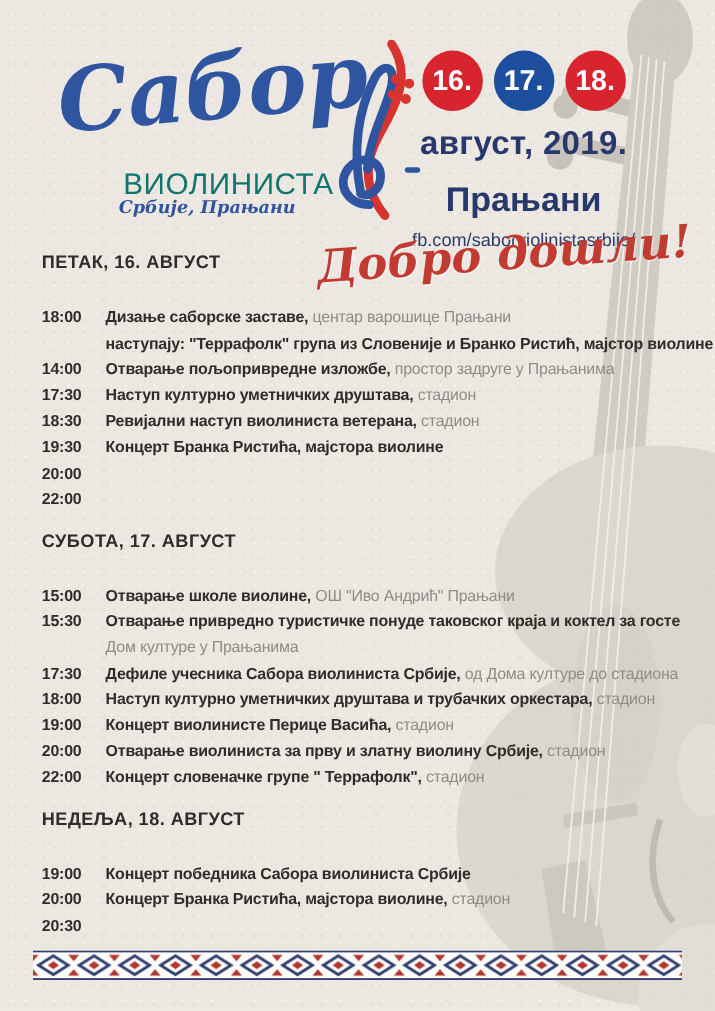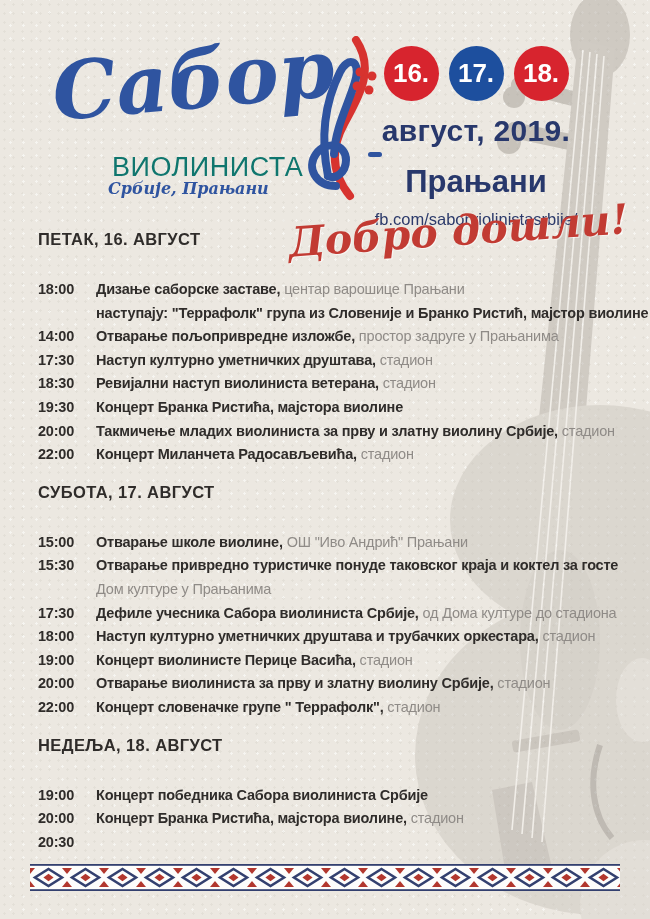--- a/index.html
+++ b/index.html
@@ -127,25 +127,23 @@
       <div class="row">
           <span class="time">18:30</span>
           <span class="txt"><span class="ttl">Ревијални наступ виолиниста ветерана,</span> <span class="loc">стадион</span></span>
         </div>
       <div class="row">
           <span class="time">19:30</span>
           <span class="txt"><span class="ttl">Концерт  Бранка Ристића, мајстора виолине</span> <span class="loc"></span></span>
         </div>
       <div class="row">
           <span class="time">20:00</span>
-          <span class="txt"><span class="ttl">Такмичење младих виолиниста за прву и златну виолину Србије,</span> <span class="loc">стадион</span></span>
         </div>
       <div class="row">
           <span class="time">22:00</span>
-          <span class="txt"><span class="ttl">Концерт Миланчета Радосављевића,</span> <span class="loc">стадион</span></span>
         </div>
     </section>
 
     <section class="day">
       <h2 class="day-h">СУБОТА, 17. АВГУСТ</h2>
       <div class="row">
           <span class="time">15:00</span>
           <span class="txt"><span class="ttl">Отварање школе виолине,</span> <span class="loc">ОШ "Иво Андрић" Прањани</span></span>
         </div>
       <div class="row">

